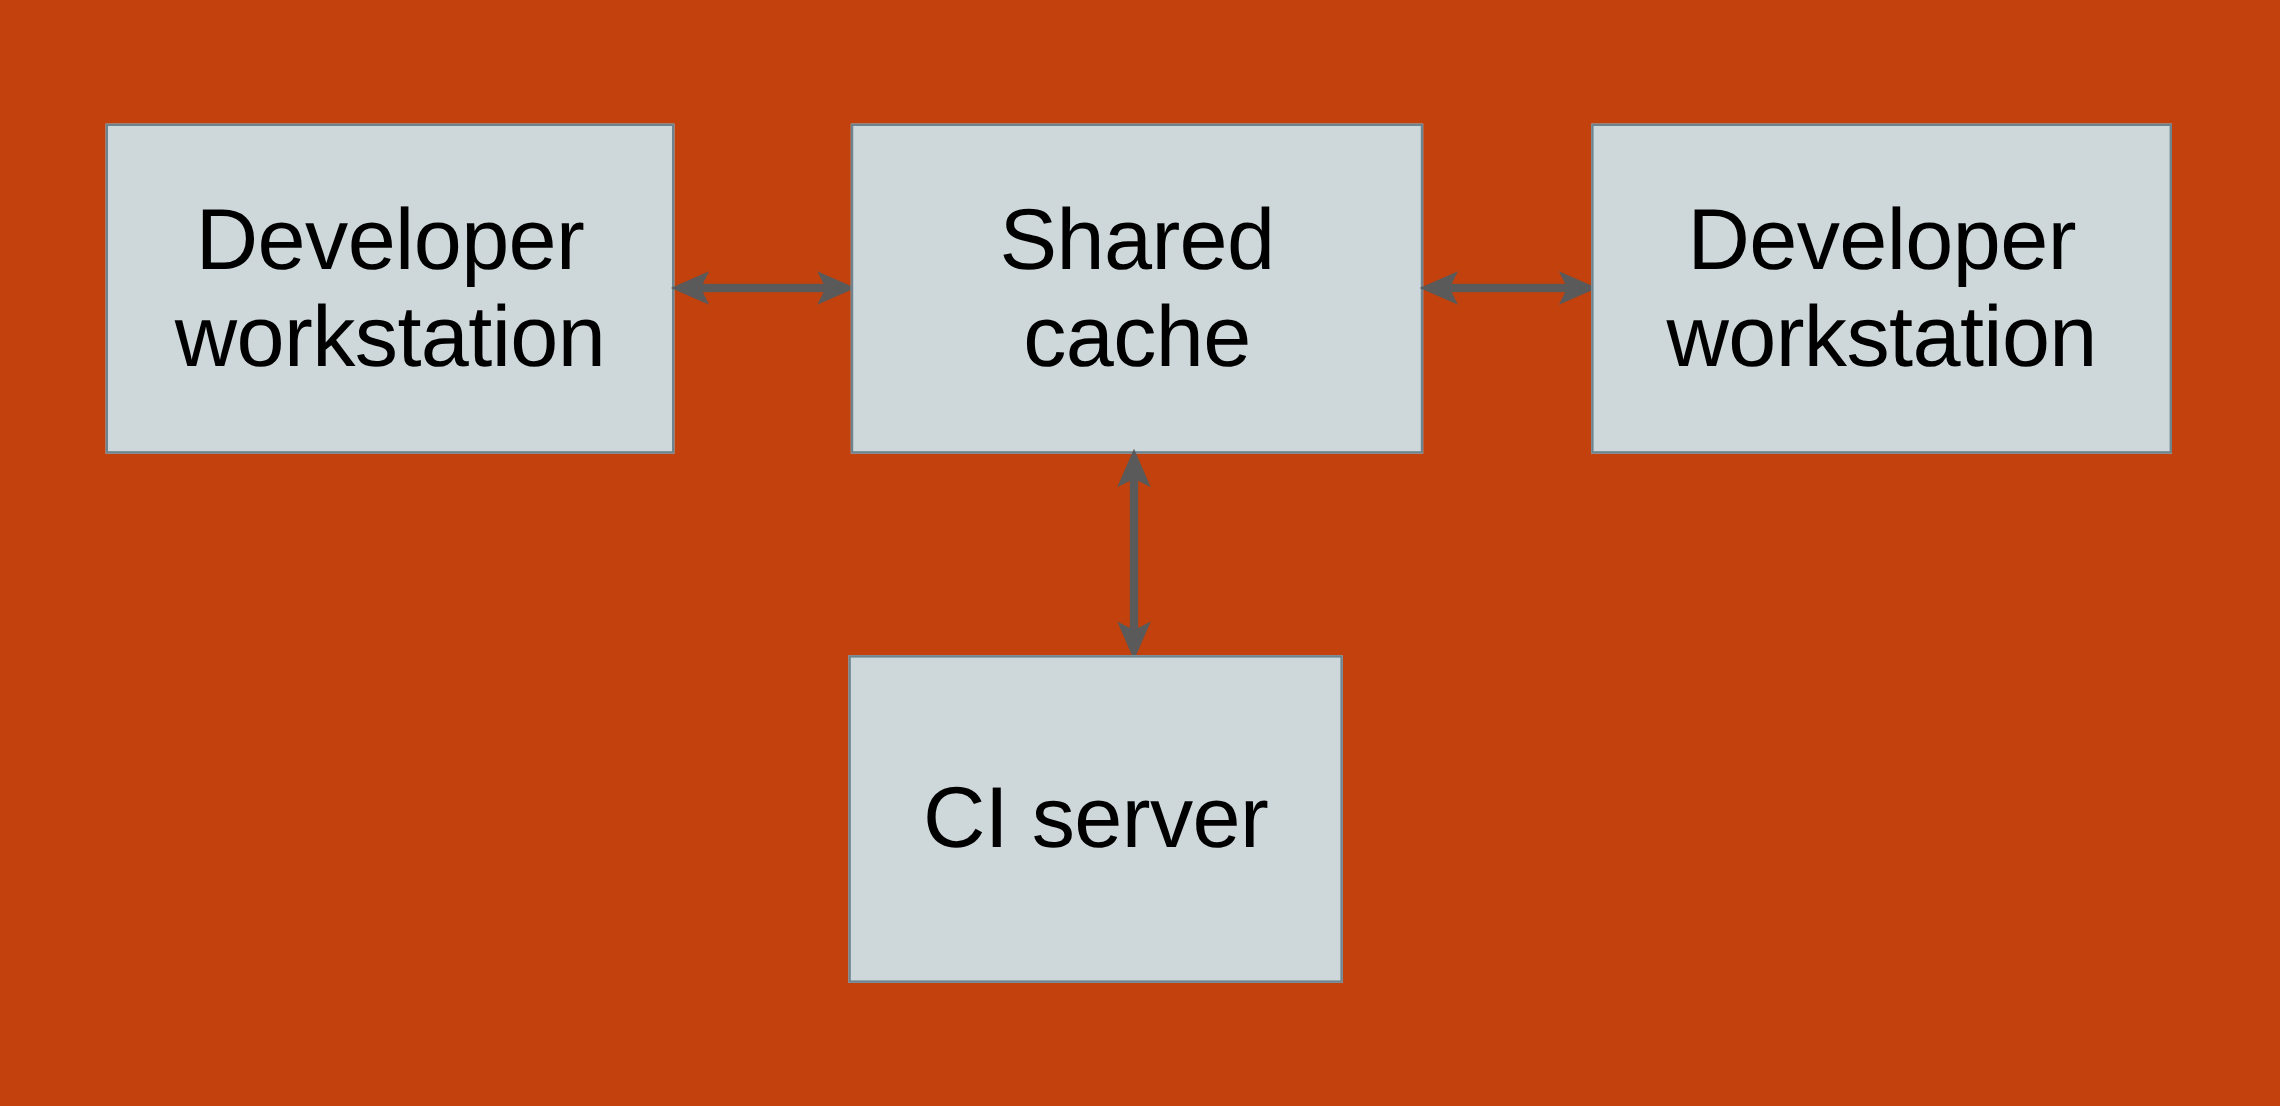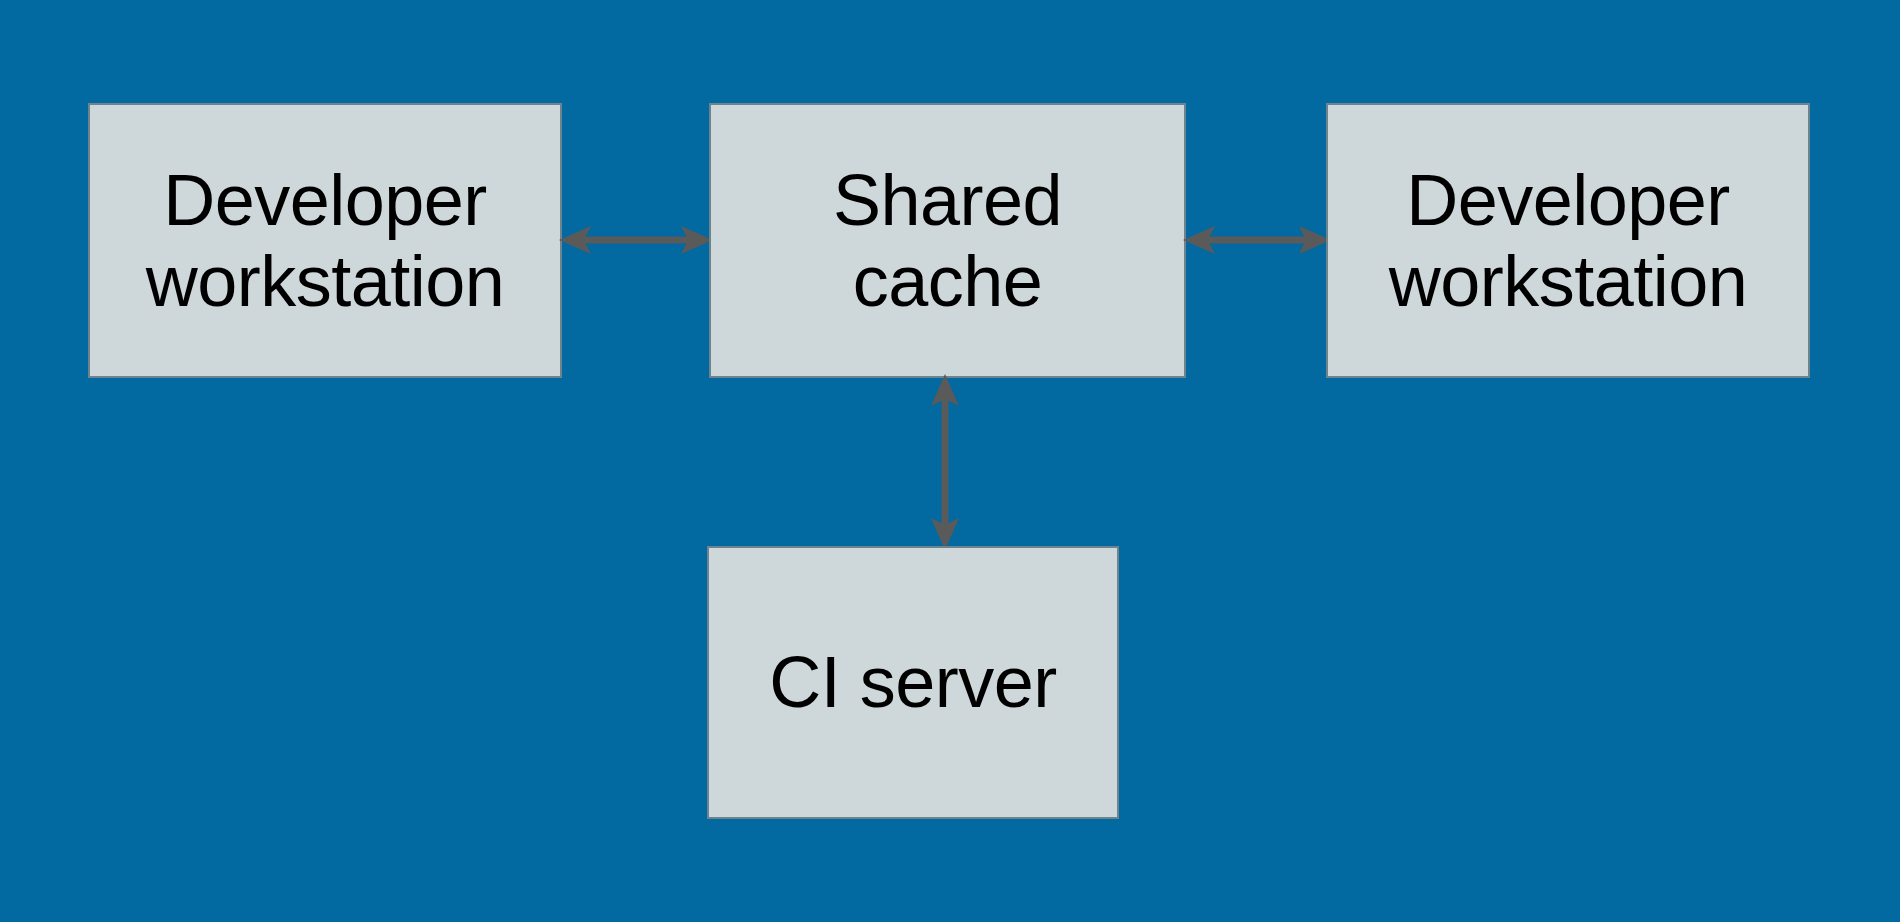--- a/index.html
+++ b/index.html
@@ -8,21 +8,21 @@
     padding: 0;
     background: #ffffff;
   }
   body {
     font-family: "Liberation Sans", sans-serif;
   }
   #canvas {
     position: relative;
     width: 1900px;
     height: 922px;
-    background: #0369a1;
+    background: #c2410c;
     overflow: hidden;
   }
   .node {
     position: absolute;
     box-sizing: border-box;
     background: #ced7da;
     border: 2px solid #6d848f;
     display: flex;
     align-items: center;
     justify-content: center;

